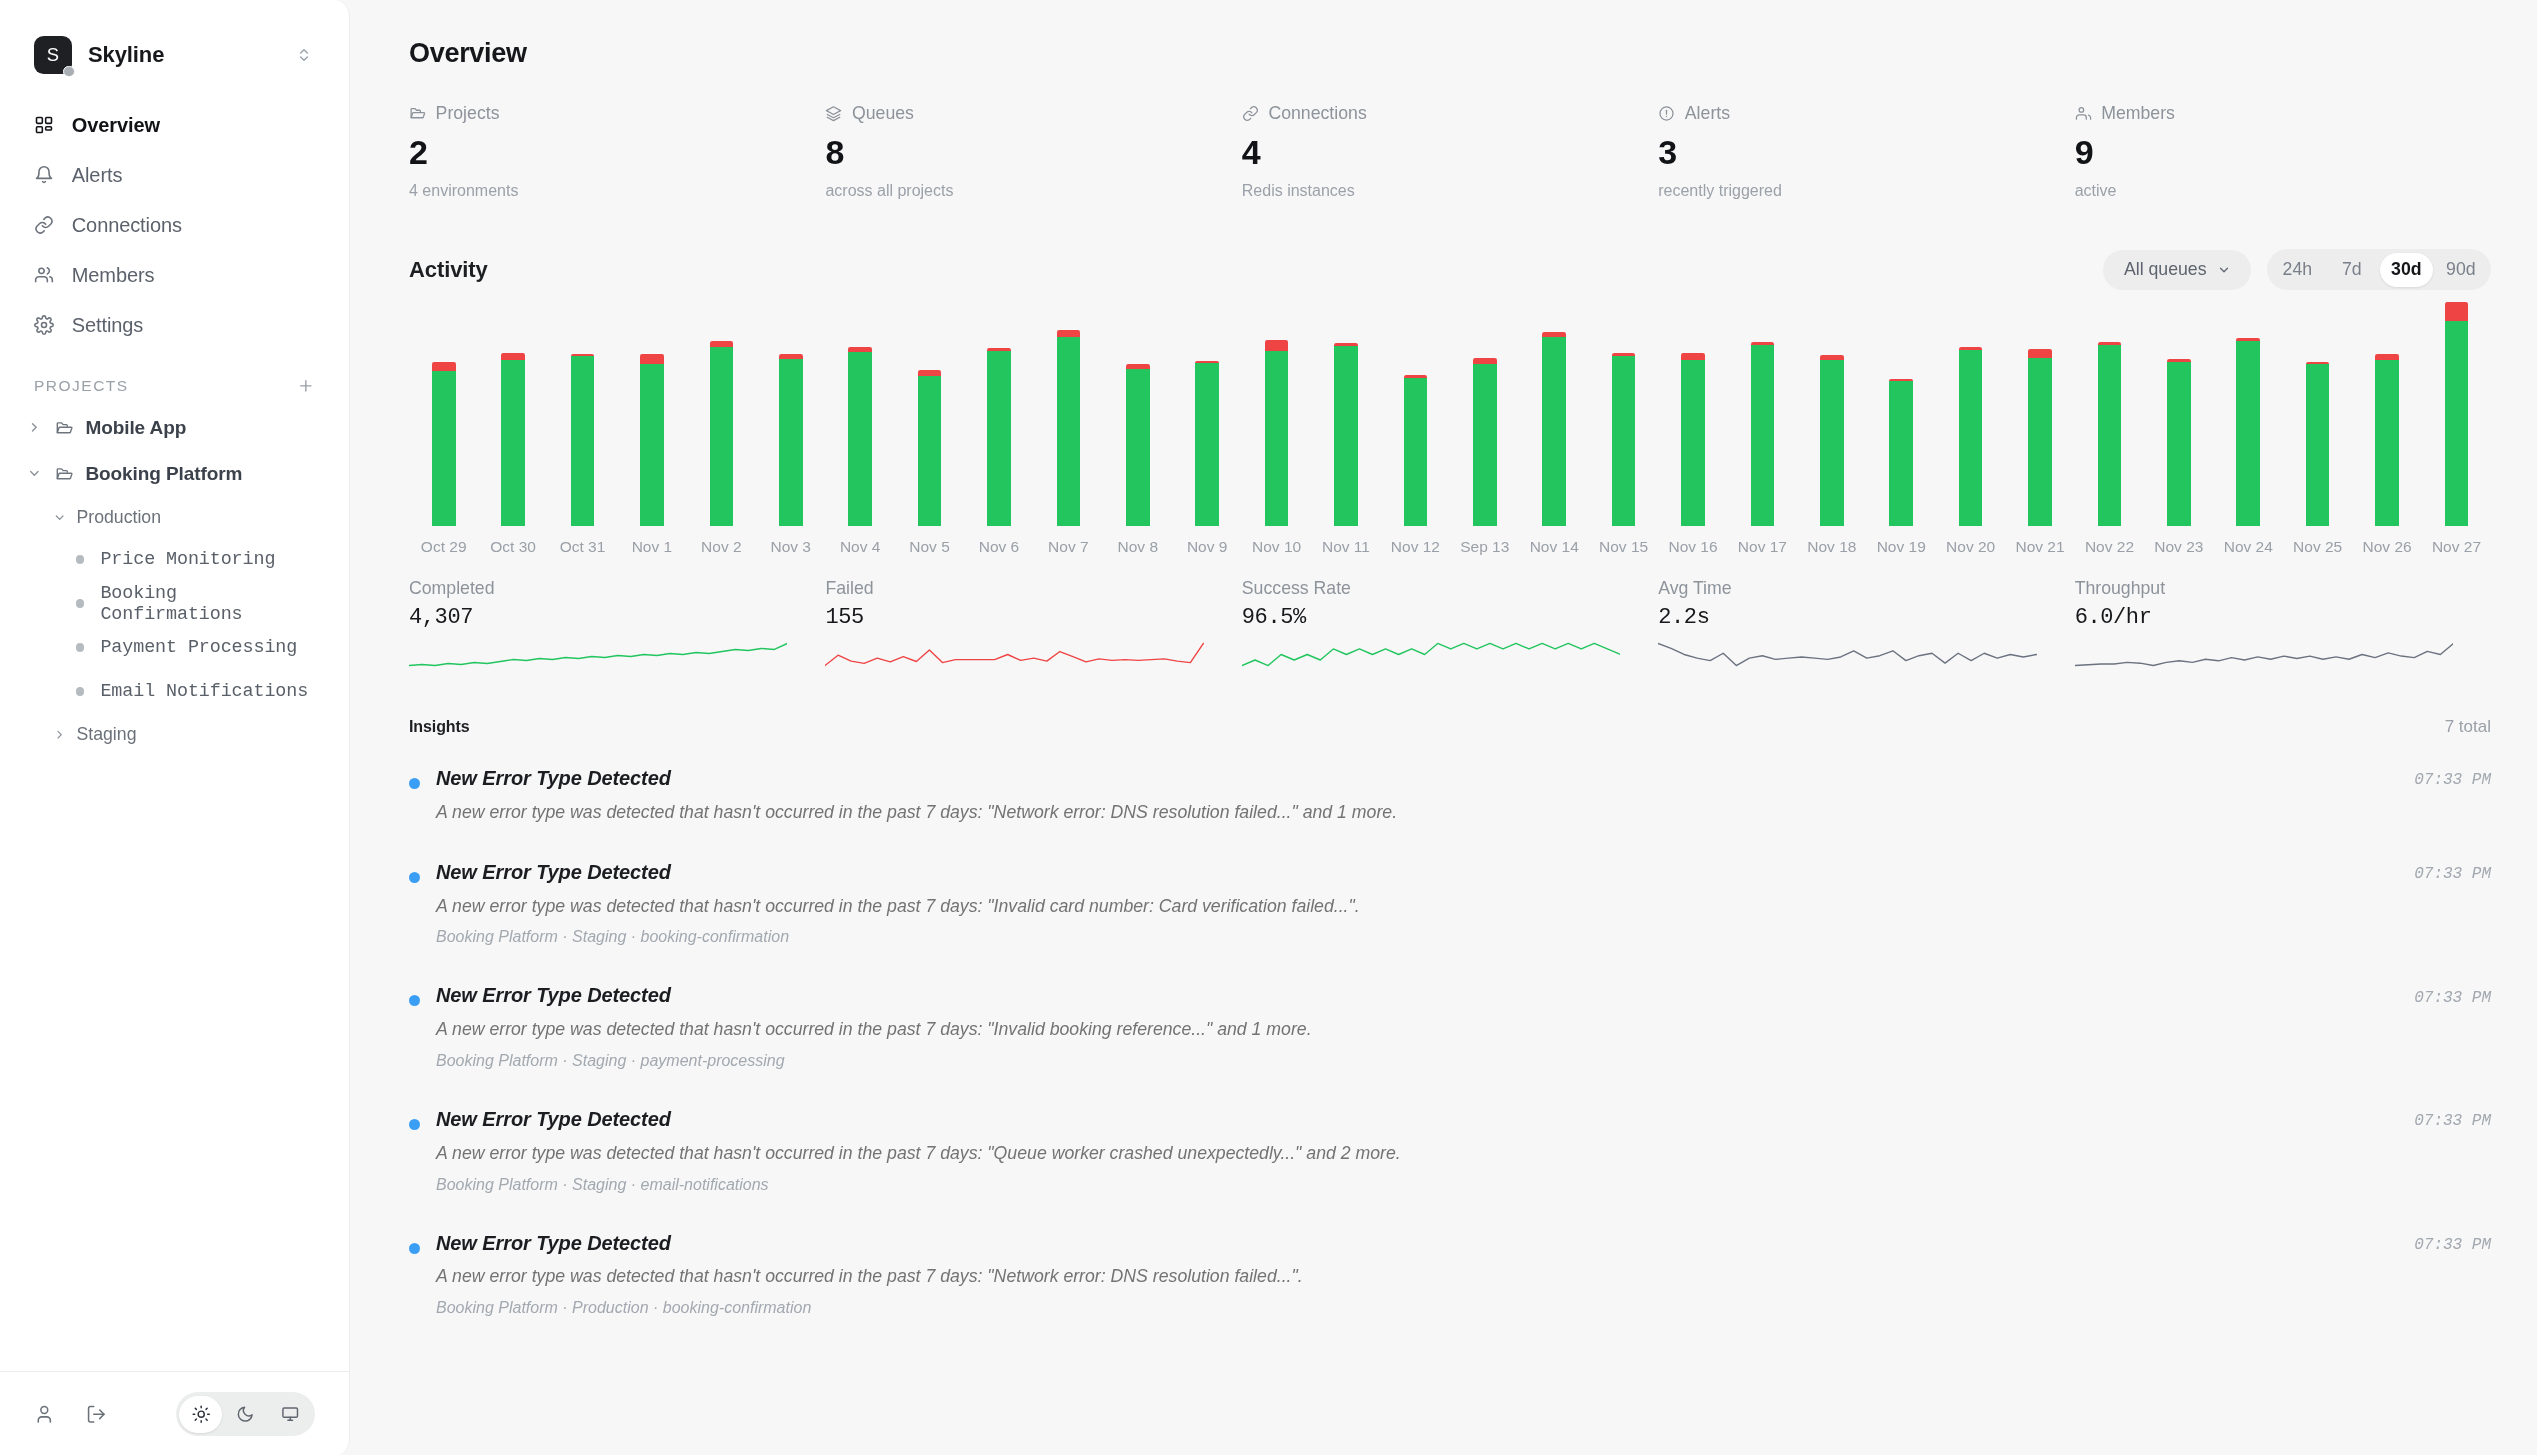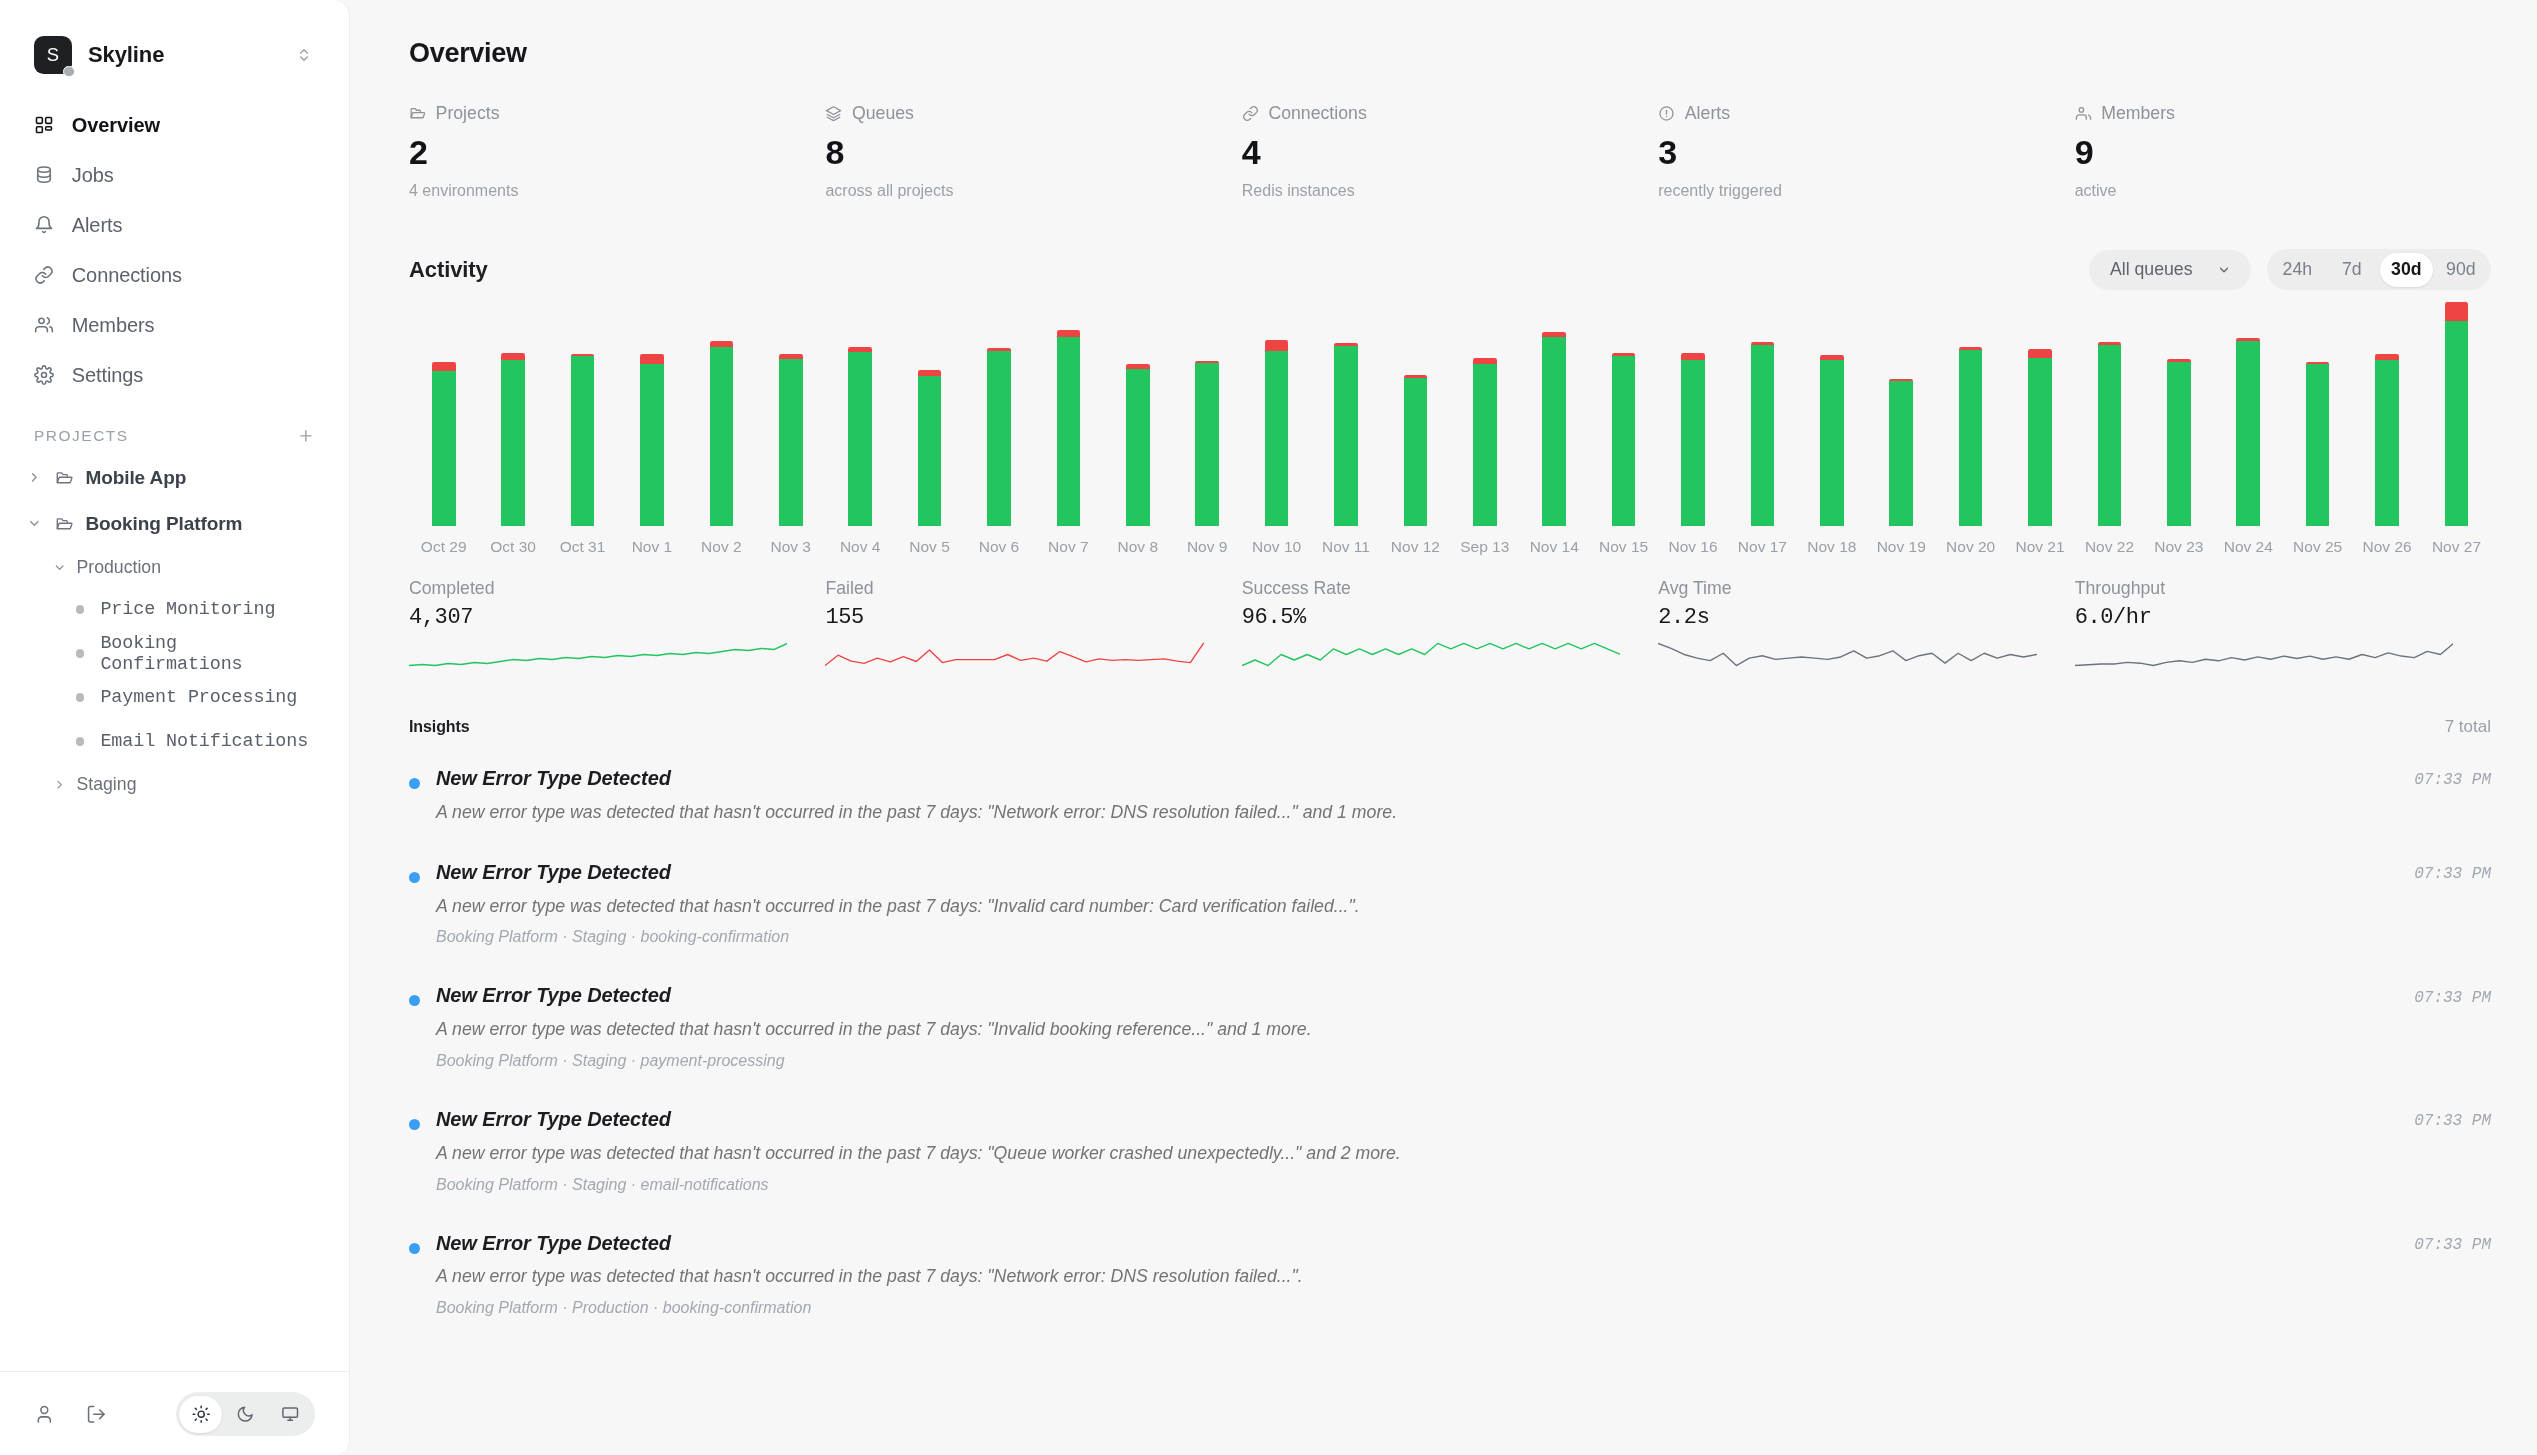--- a/index.html
+++ b/index.html
@@ -106,21 +106,21 @@
   .stat-head .si { margin-right: 9.6px; display: flex; }
   .stat-value { font-size: 34px; font-weight: 600; color: #121317; margin-top: 8.8px; letter-spacing: -0.4px; }
   .stat-sub { font-size: 16px; color: #9ba1a9; margin-top: 10.3px; }
 
   .activity-head {
     display: flex; align-items: center; margin-top: 49px;
   }
   .activity-title { font-size: 22px; font-weight: 600; color: #1d1f23; letter-spacing: -0.1px; }
   .activity-controls { margin-left: auto; display: flex; align-items: center; gap: 16px; }
   .queue-select {
-    display: flex; align-items: center; gap: 24px;
+    display: flex; align-items: center; gap: 10px;
     background: #ededee; border-radius: 736px;
     padding: 0 20.6px; height: 40px; color: #5e646d; font-size: 17.7px; cursor: pointer;
   }
   .range-group {
     display: flex; align-items: center; background: #ededee;
     border-radius: 736px; padding: 3.7px; gap: 1.5px;
   }
   .range-btn {
     min-width: 53px; height: 34px; padding: 0 10.3px; border-radius: 736px;
     display: flex; align-items: center; justify-content: center;
@@ -186,30 +186,20 @@
       <div class="nav-item active">
         <span class="nav-ico">
           <svg width="20" height="20" viewBox="0 0 24 24" fill="none" stroke="currentColor" stroke-width="1.9">
               <rect x="3" y="3" width="7" height="7" rx="1.3"></rect>
               <rect x="14" y="3" width="7" height="7" rx="1.3"></rect>
               <rect x="3" y="14" width="7" height="7" rx="1.3"></rect>
               <rect x="14" y="14" width="7" height="4" rx="1.3"></rect>
             </svg>
         </span>
         <span class="nav-label">Overview</span>
-      </div>
-      <div class="nav-item">
-        <span class="nav-ico">
-          <svg width="20" height="20" viewBox="0 0 24 24" fill="none" stroke="currentColor" stroke-width="1.9">
-              <ellipse cx="12" cy="5.5" rx="7.5" ry="3.2"></ellipse>
-              <path d="M4.5 5.5v6c0 1.8 3.4 3.2 7.5 3.2s7.5-1.4 7.5-3.2v-6"></path>
-              <path d="M4.5 11.5v6c0 1.8 3.4 3.2 7.5 3.2s7.5-1.4 7.5-3.2v-6"></path>
-            </svg>
-        </span>
-        <span class="nav-label">Jobs</span>
       </div>
       <div class="nav-item">
         <span class="nav-ico">
           <svg width="20" height="20" viewBox="0 0 24 24" fill="none" stroke="currentColor" stroke-width="1.9" stroke-linecap="round" stroke-linejoin="round">
               <path d="M18 8a6 6 0 1 0-12 0c0 7-3 8-3 8h18s-3-1-3-8"></path>
               <path d="M13.7 20a2 2 0 0 1-3.4 0"></path>
             </svg>
         </span>
         <span class="nav-label">Alerts</span>
       </div>

